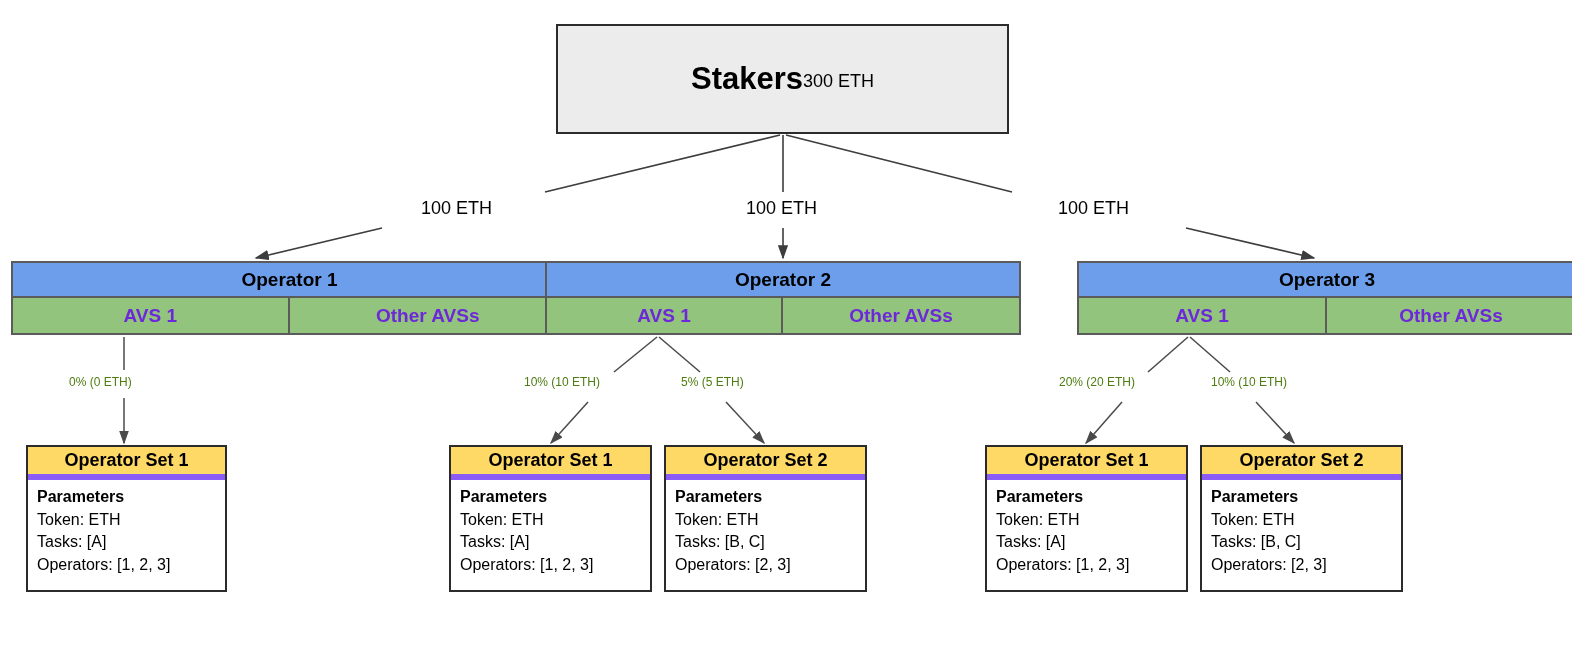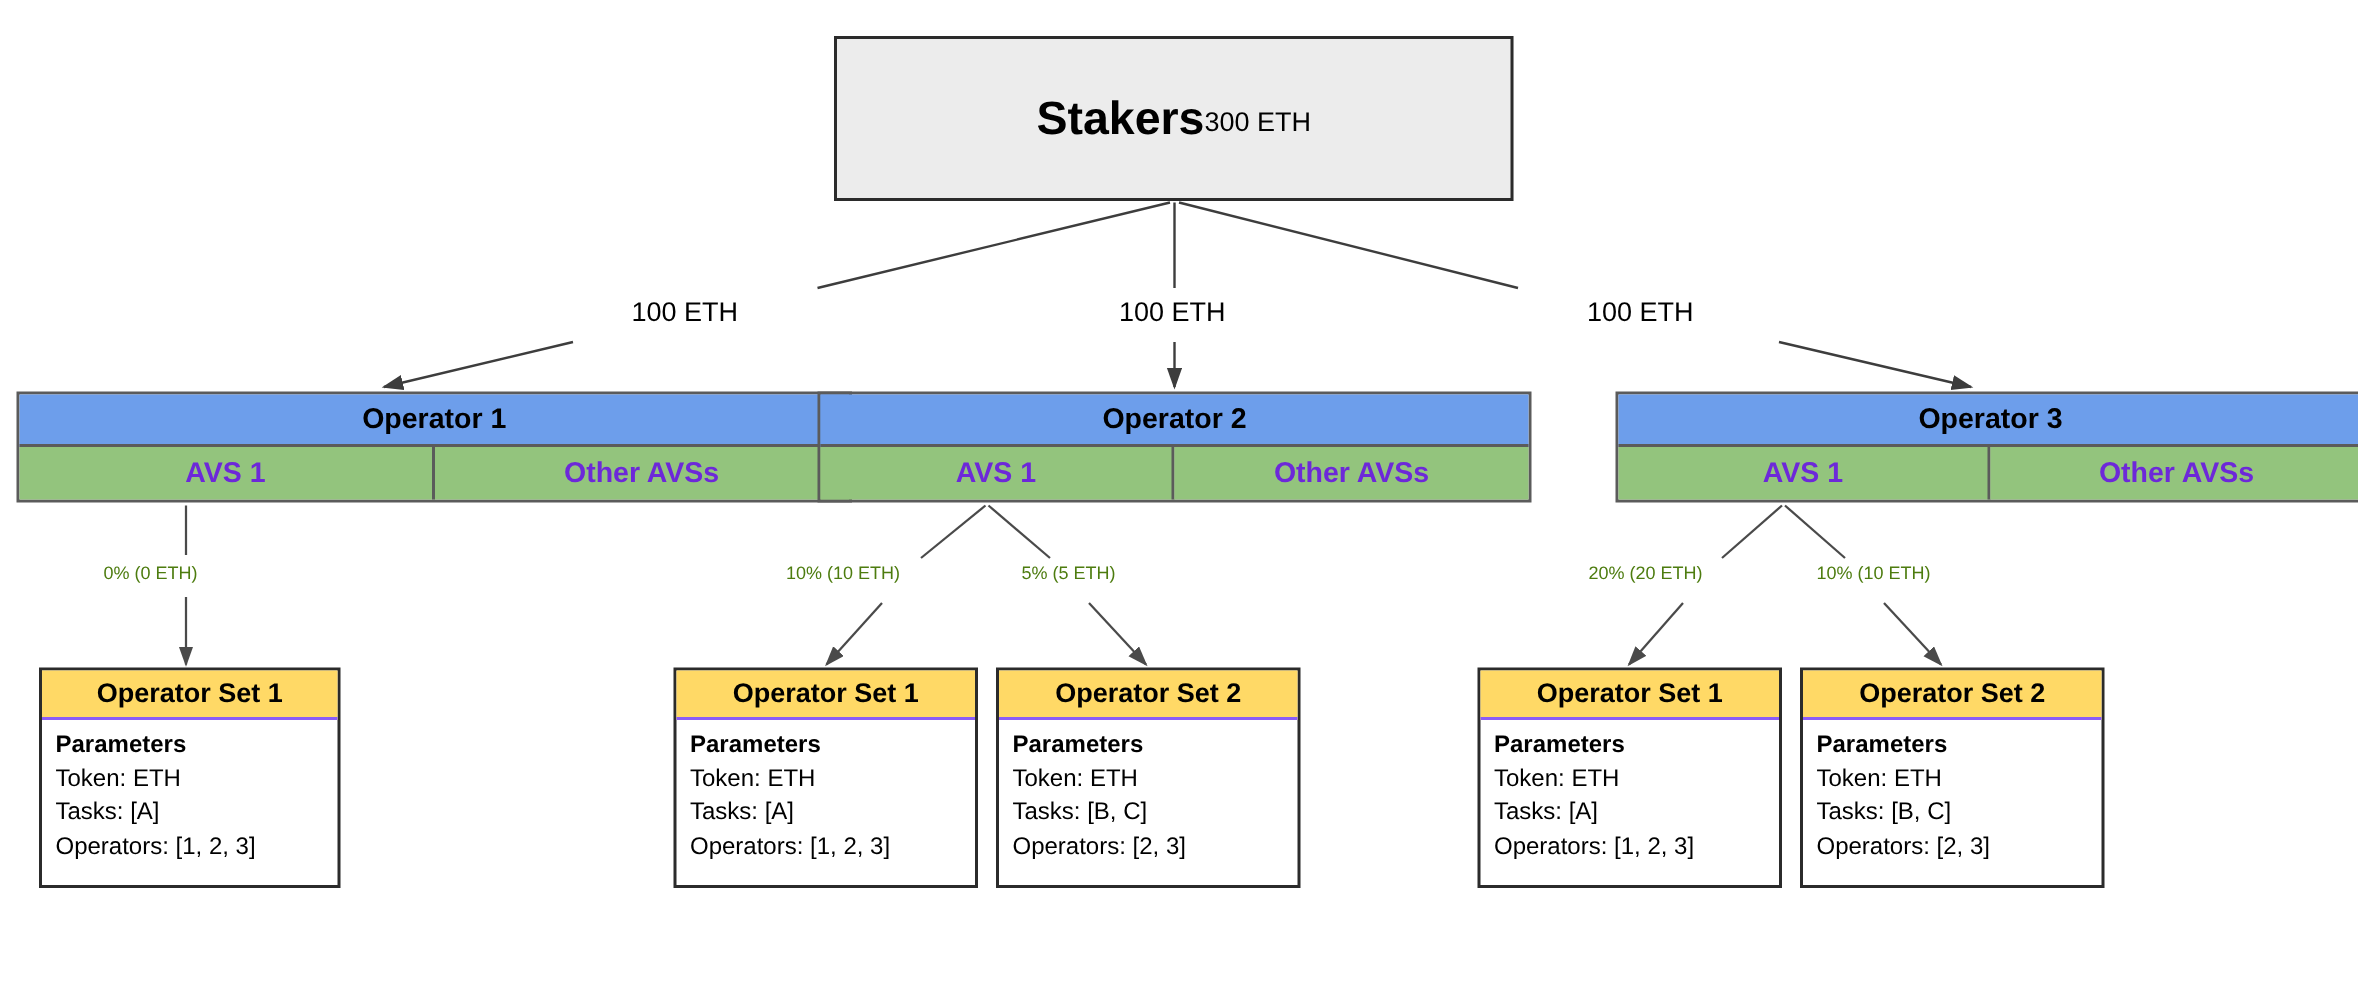--- a/index.html
+++ b/index.html
@@ -98,21 +98,21 @@
   }
   .opset-header {
     background: #ffd966;
     height: 33px;
     display: flex;
     align-items: center;
     justify-content: center;
     font-size: 18px;
     font-weight: bold;
     color: #000000;
-    border-bottom: 2px solid #8b5cf6;
+    border-bottom: 6px solid #8b5cf6;
     box-sizing: border-box;
   }
   .opset-body {
     padding: 6px 8px 6px 9px;
   }
   .opset-body .param-title {
     font-size: 16px;
     font-weight: bold;
     color: #000000;
     line-height: 1.42;

